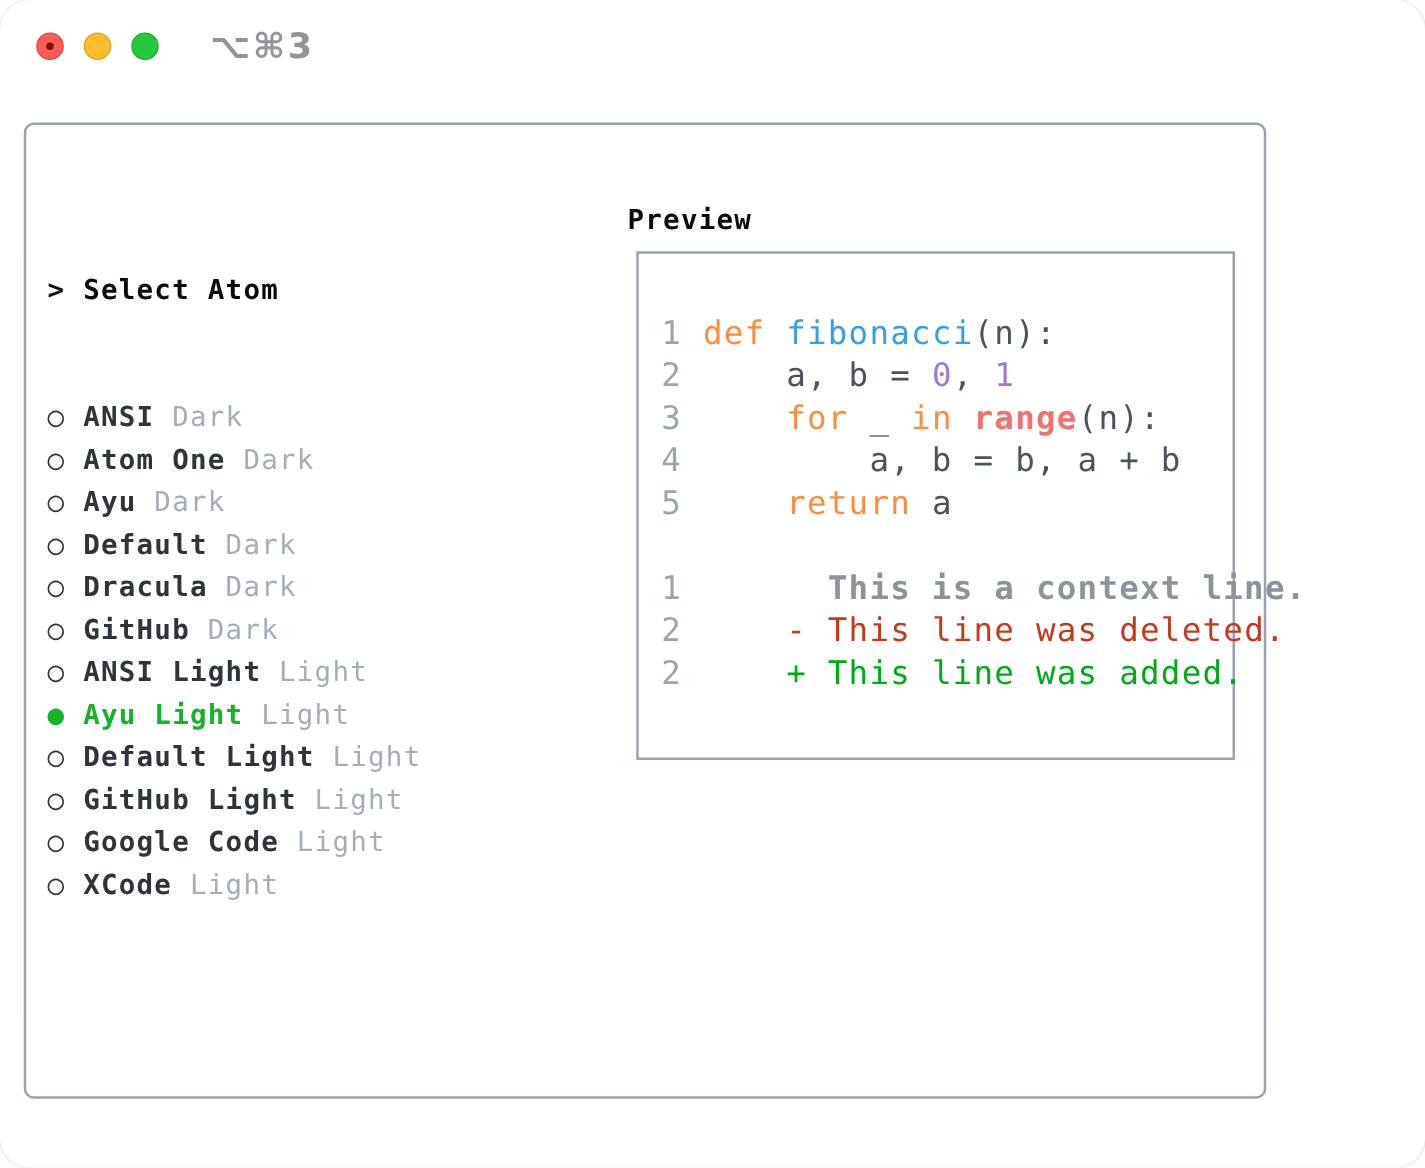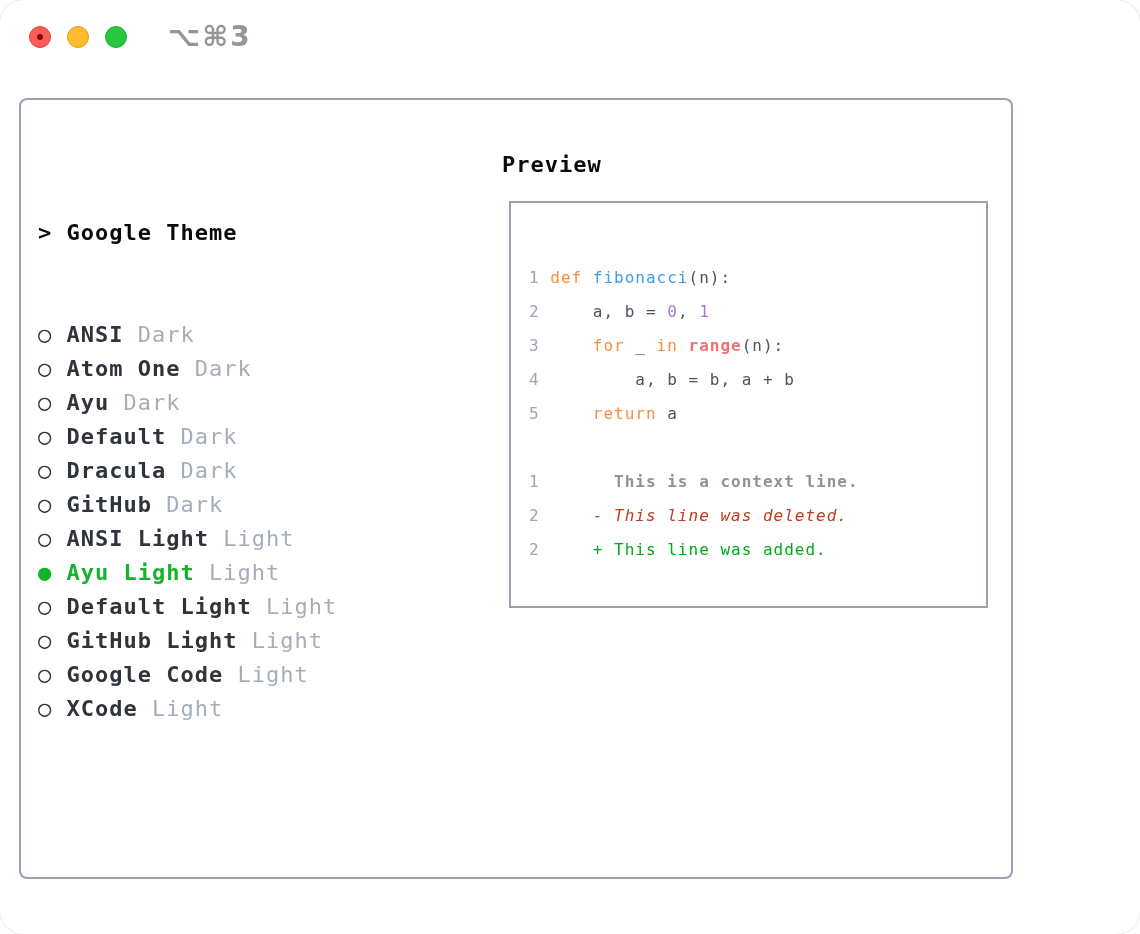--- a/index.html
+++ b/index.html
@@ -44,58 +44,58 @@
   .row{height:34px;white-space:pre;}
   .spacer{height:68px;}
   .hdr{font-weight:bold;color:var(--header_black);}
   .caret{font-weight:bold;color:var(--header_black);}
   .t-name{color:var(--name_dark);font-weight:bold;}
   .t-variant{color:var(--variant_gray);}
   .marker{color:var(--name_dark);}
   .selected .marker,.selected .t-name,.selected .a-label{color:var(--accent_green);}
   
   .preview-heading{
-    position:absolute;left:502px;top:148px;height:34px;line-height:34px;
+    position:absolute;left:502px;top:160px;height:34px;line-height:34px;
     font-size:22px;letter-spacing:1px;font-weight:bold;color:var(--header_black);
   }
   .preview-box{
     position:absolute;left:509px;top:201px;width:479px;height:407px;
     border:2px solid var(--border_gray);background:#fff;
   }
   .code{
-    position:absolute;left:18px;top:58px;
-    font-size:16px;letter-spacing:1px;line-height:34px;white-space:pre;
+    position:absolute;left:18px;top:47px;
+    font-size:26px;letter-spacing:1px;line-height:34px;white-space:pre;
   }
   .code-line{height:34px;white-space:pre;}
   .num{color:var(--code_num);}
   .kw{color:var(--code_keyword);}
   .fn{color:var(--code_function);}
   .lit{color:var(--code_literal);}
   .call{color:var(--code_call);font-weight:bold;}
   .pln{color:var(--code_plain);}
   .ctx{color:var(--code_context);font-weight:bold;}
-  .del{color:var(--code_deleted);font-style:italic;}
+  .del{color:var(--code_deleted);}
   .add{color:var(--code_added);}
 </style>
 </head>
 <body>
 
 <div class="window">
 
   <div class="titlebar">
     <div class="traffic red"></div>
     <div class="traffic yellow"></div>
     <div class="traffic green"></div>
     <div class="window-title">⌥⌘3</div>
   </div>
 
   <div class="panel"></div>
 
   <div class="left-col">
-    <div class="row"><span class="caret">&gt; </span><span class="hdr">Google Theme</span></div>
+    <div class="row"><span class="caret">&gt; </span><span class="hdr">Select Atom</span></div>
     <div id="theme-list"><div class="row"><span class="marker">○ </span><span class="t-name">ANSI </span><span class="t-variant">Dark</span></div><div class="row"><span class="marker">○ </span><span class="t-name">Atom One </span><span class="t-variant">Dark</span></div><div class="row"><span class="marker">○ </span><span class="t-name">Ayu </span><span class="t-variant">Dark</span></div><div class="row"><span class="marker">○ </span><span class="t-name">Default </span><span class="t-variant">Dark</span></div><div class="row"><span class="marker">○ </span><span class="t-name">Dracula </span><span class="t-variant">Dark</span></div><div class="row"><span class="marker">○ </span><span class="t-name">GitHub </span><span class="t-variant">Dark</span></div><div class="row"><span class="marker">○ </span><span class="t-name">ANSI Light </span><span class="t-variant">Light</span></div><div class="row selected"><span class="marker">● </span><span class="t-name">Ayu Light </span><span class="t-variant">Light</span></div><div class="row"><span class="marker">○ </span><span class="t-name">Default Light </span><span class="t-variant">Light</span></div><div class="row"><span class="marker">○ </span><span class="t-name">GitHub Light </span><span class="t-variant">Light</span></div><div class="row"><span class="marker">○ </span><span class="t-name">Google Code </span><span class="t-variant">Light</span></div><div class="row"><span class="marker">○ </span><span class="t-name">XCode </span><span class="t-variant">Light</span></div></div>
     <div class="spacer"></div>
     <div class="row"></div>
     
     
     
     
   </div>
 
   <div class="preview-heading">Preview</div>

